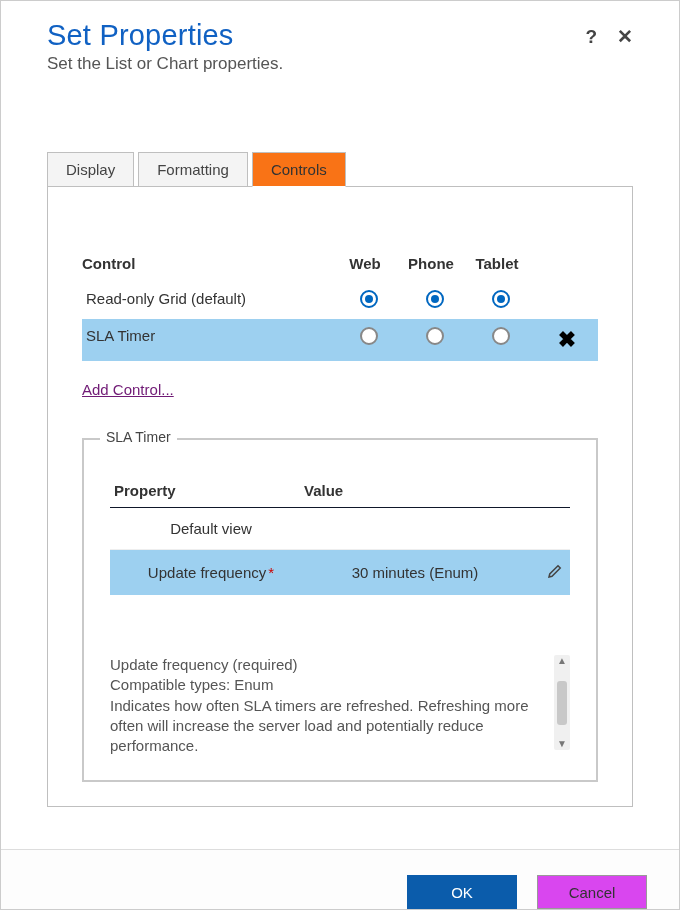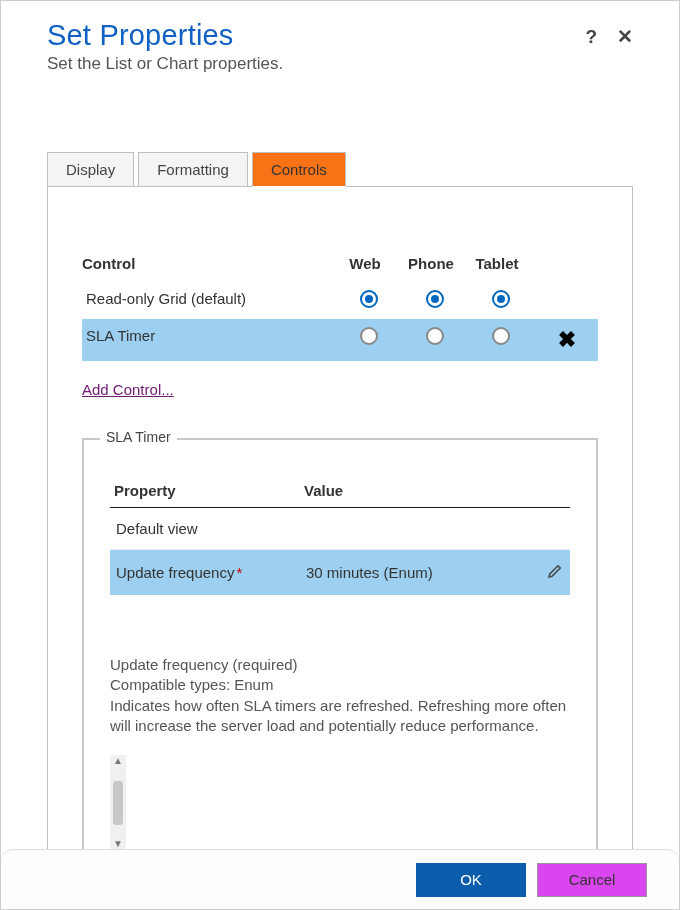--- a/index.html
+++ b/index.html
@@ -161,33 +161,33 @@
   .col-prop { flex: 0 0 190px; }
   .col-val { flex: 1; }
   .col-edit { flex: 0 0 40px; text-align: right; }
 
   .prop-row {
     display: flex;
     align-items: center;
     padding: 12px 6px;
     font-size: 15px;
     border-bottom: 1px solid #eee;
+    text-align: center;
   }
   .prop-row.selected {
     background: #9dd0f0;
     border-bottom: none;
   }
   .req { color: #c00; margin-left: 2px; }
   .edit-icon svg { width: 18px; height: 18px; stroke: #444; stroke-width: 2; fill: none; cursor: pointer; }
 
   .desc-area {
     margin-top: 60px;
     display: flex;
     gap: 19px;
-    flex-direction: column;
   }
   .desc-text {
     flex: 1;
     font-size: 15px;
     color: #555;
     line-height: 1.35;
   }
   .scrollbar {
     width: 16px;
     height: 95px;
@@ -207,24 +207,23 @@
 
   
   .footer {
     position: absolute;
     left: 0; right: 0; bottom: 0;
     height: 60px;
     border-top: 1px solid #ddd;
     background: #fdfdfd;
     display: flex;
     justify-content: flex-end;
-    align-items: center;
+    align-items: flex-end;
     padding-right: 32px;
-    gap: 11px;
-    border-radius: 12px;
+    gap: 20px;
   }
   .btn {
     min-width: 110px;
     height: 34px;
     font-size: 15px;
     border: 1px solid #999;
     background: #d946ef;
     color: #333;
     cursor: pointer;
   }

